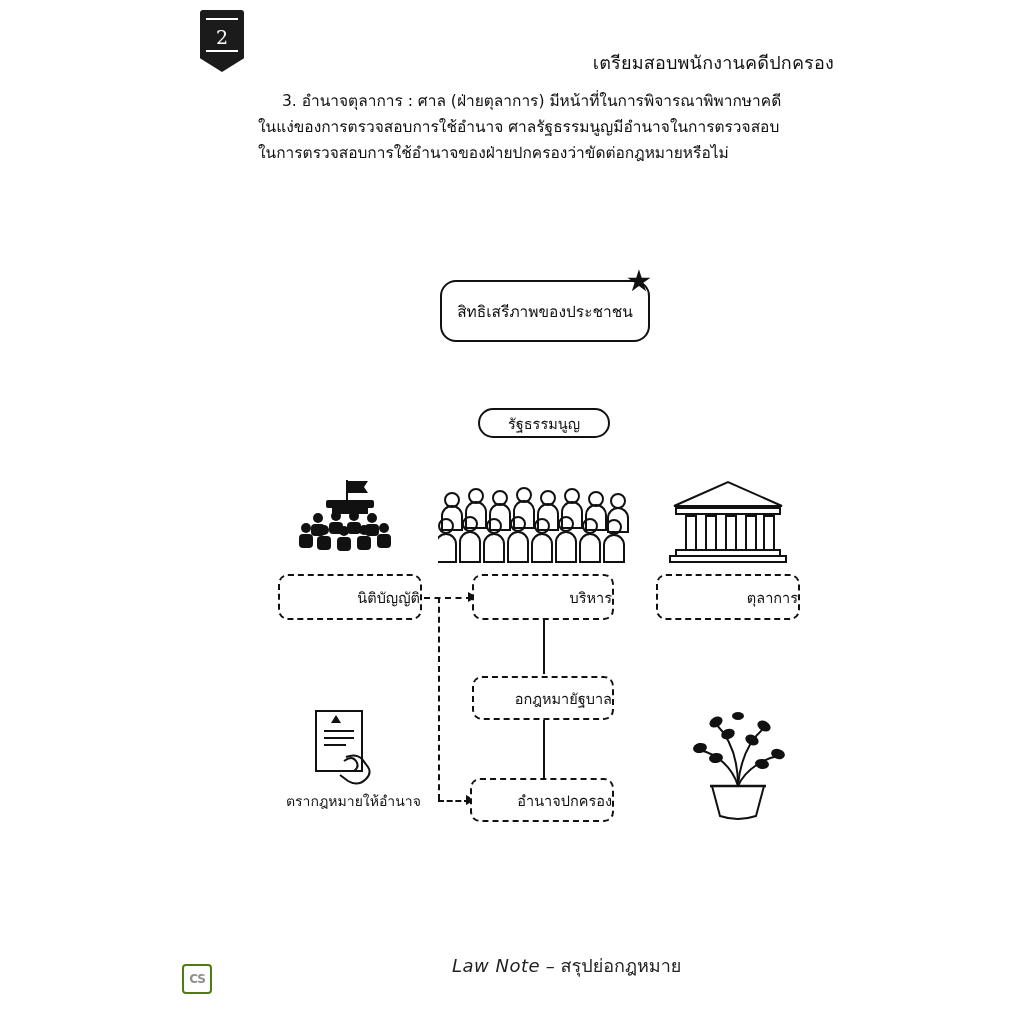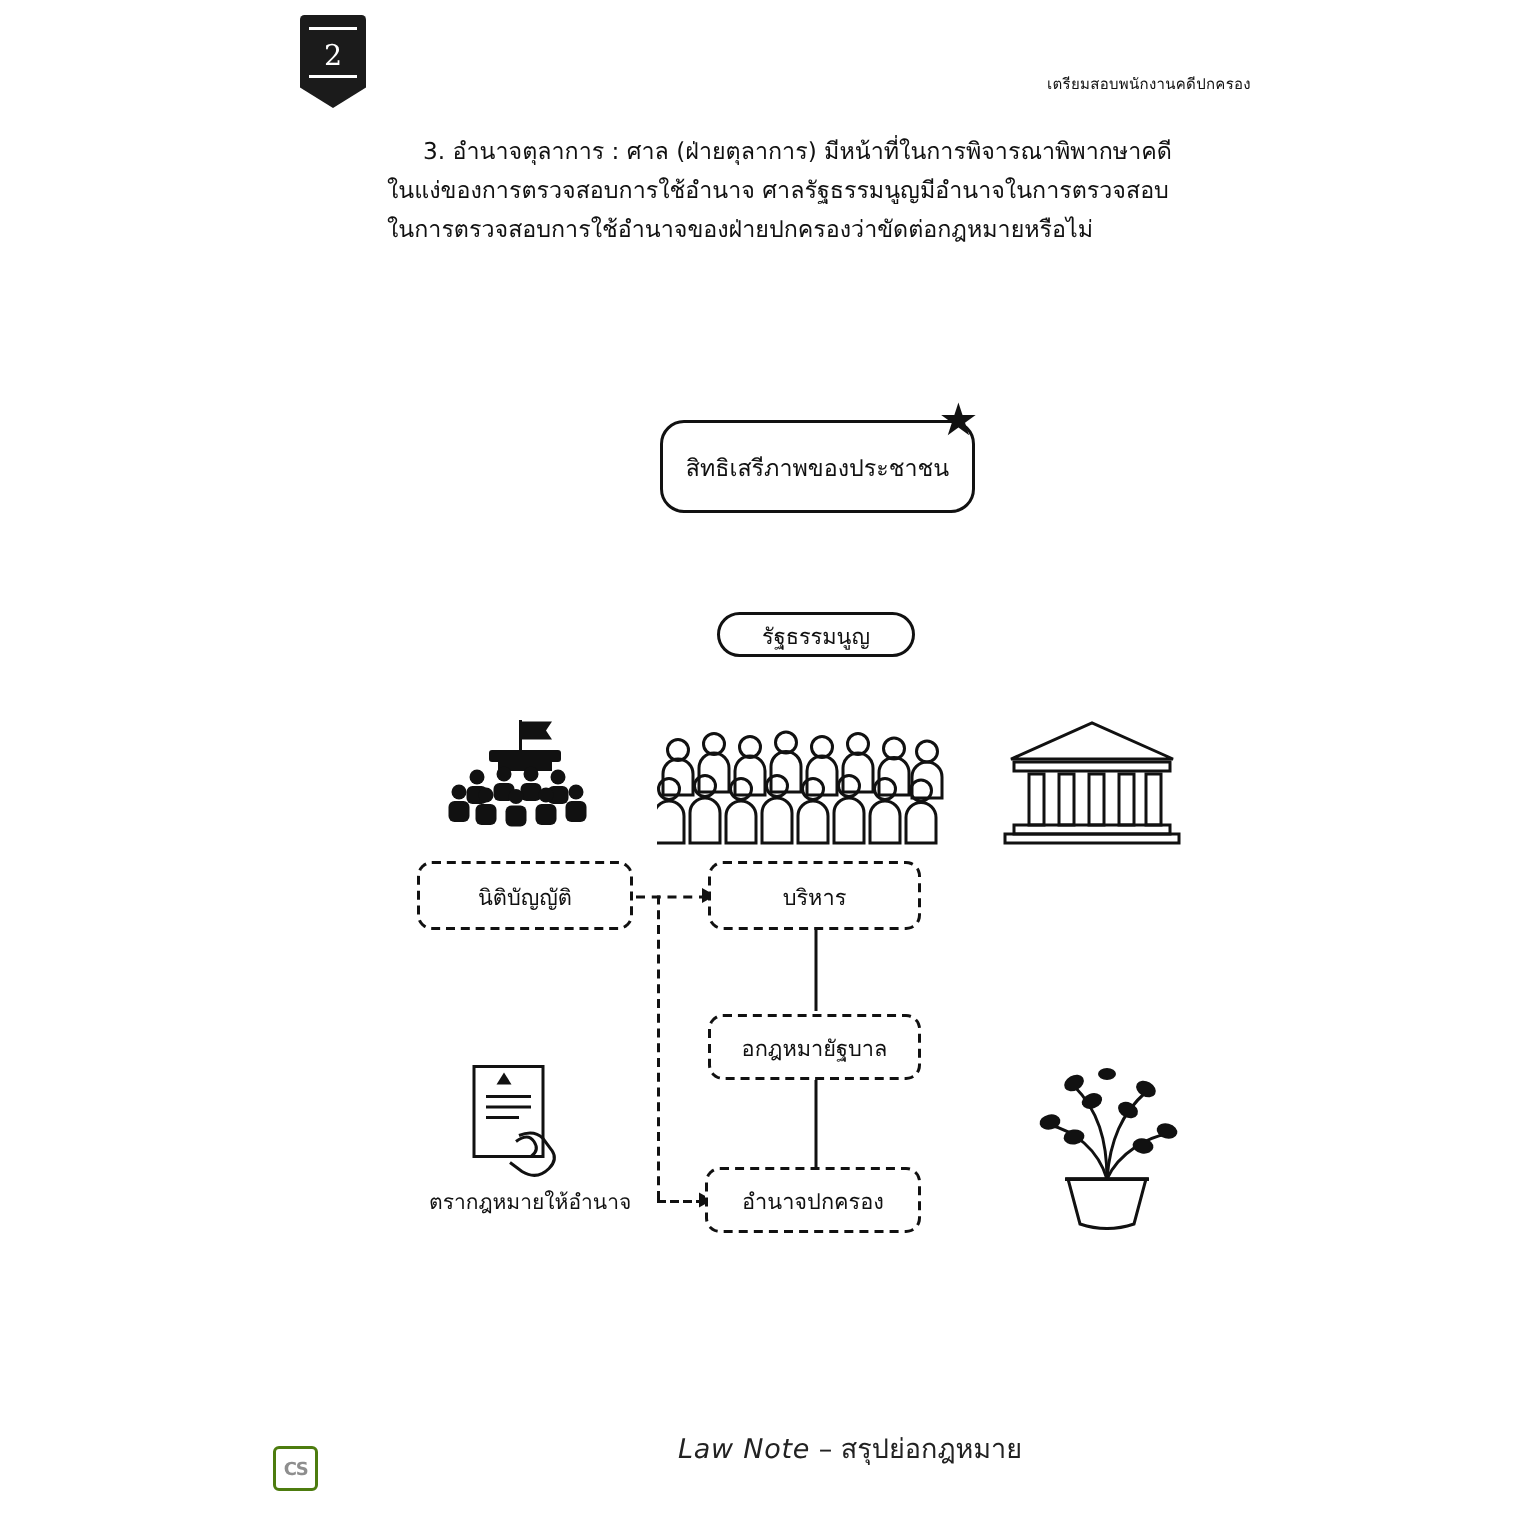--- a/index.html
+++ b/index.html
@@ -46,21 +46,21 @@
     text-align: center;
     font-size: 19px;
     line-height: 28px;
     font-family: "DejaVu Serif", serif;
   }
 
   .header-title {
     position: absolute;
     right: 190px;
     top: 48px;
-    font-size: 10px;
+    font-size: 18px;
     letter-spacing: .2px;
     white-space: nowrap;
   }
 
   
   .paragraph {
     position: absolute;
     left: 258px;
     top: 88px;
     width: 590px;
@@ -95,20 +95,21 @@
     border-radius: 16px;
     border-width: 2.5px;
     font-size: 15.5px;
   }
   .node.pill {
     border-radius: 22px;
   }
   .node.dashed {
     border-style: dashed;
     border-radius: 10px;
+    justify-content: flex-end;
   }
 
   
   .star {
     position: absolute;
     right: -8px;
     top: -18px;
     width: 34px;
     height: 34px;
     color: #111;
@@ -357,20 +358,23 @@
   <div class="arrow-right" style="left:466px; top:545px;"></div>
 
   <div class="node dashed" style="left:278px; top:324px; width:144px; height:46px;">
     <span>นิติบัญญัติ</span>
   </div>
 
   <div class="node dashed" style="left:472px; top:324px; width:142px; height:46px;">
     <span>บริหาร</span>
   </div>
 
+  <div class="node dashed" style="left:656px; top:324px; width:144px; height:46px;">
+    <span>ตุลาการ</span>
+  </div>
 
   <div class="node dashed" style="left:472px; top:426px; width:142px; height:44px;">
     <span>อกฎหมายัฐบาล</span>
   </div>
 
   <div class="node dashed" style="left:470px; top:528px; width:144px; height:44px;">
     <span>อำนาจปกครอง</span>
   </div>
 
   <div class="caption" style="left:286px; top:540px;">ตรากฎหมายให้อำนาจ</div>

